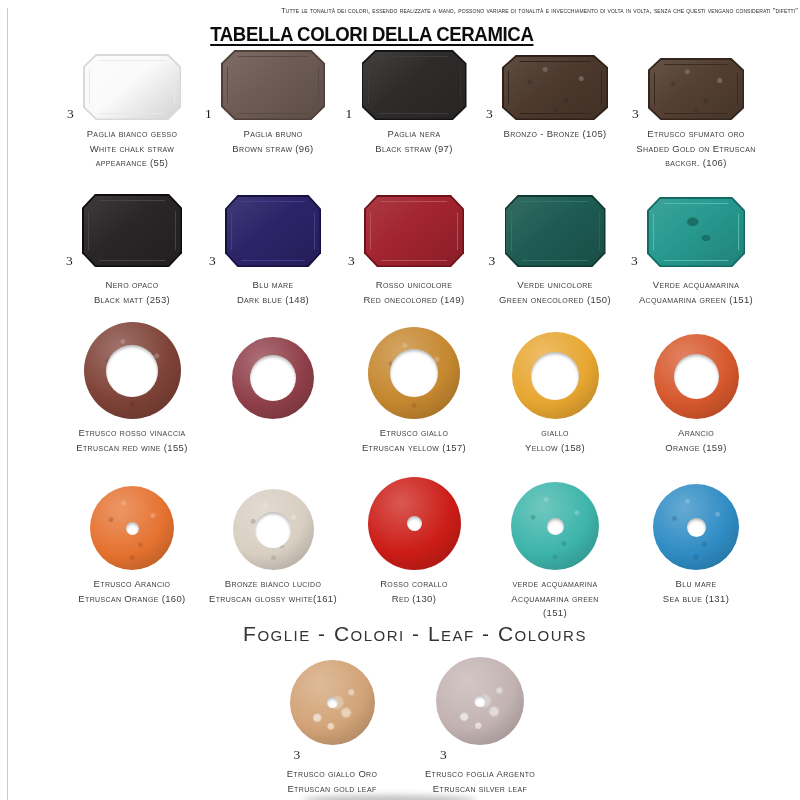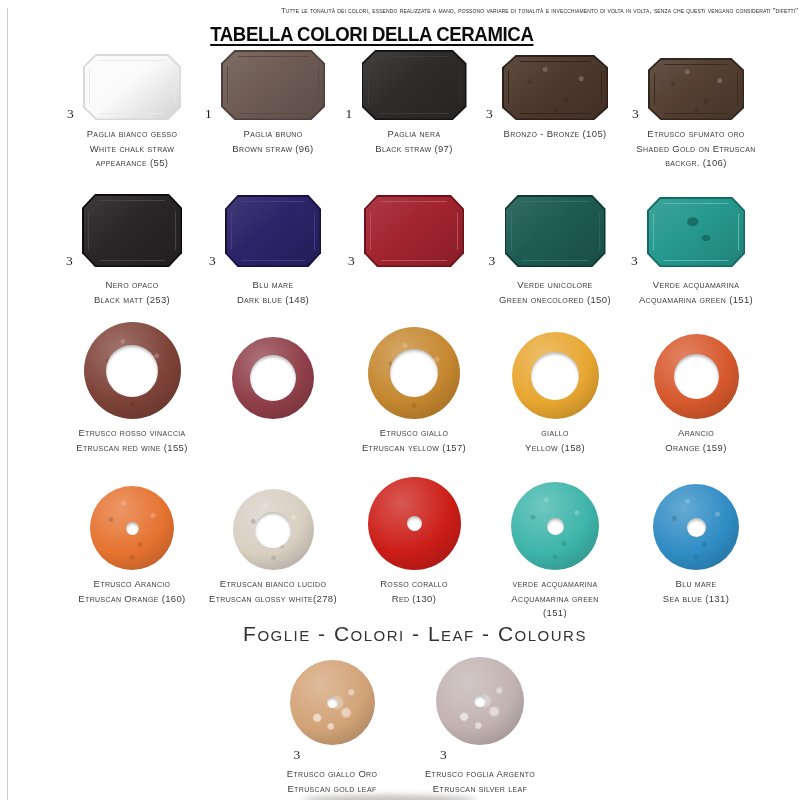--- a/index.html
+++ b/index.html
@@ -164,20 +164,24 @@
       </div>
     </div>
     <div class="cell">
       <div class="shape-wrap">
         <div class="tile" style="width: 100px; height: 72px; background: rgb(109, 18, 27);">
           <div class="tile-face" style="background: linear-gradient(140deg, rgb(171, 58, 69) 0%, rgb(162, 36, 48) 45%, rgb(136, 30, 40) 100%);"></div>
           <div class="tile-line" style="border-color: rgb(184, 81, 90);"></div>
         </div>
         <span class="qty">3</span>
       </div>
+      <div class="label">
+        <div>Rosso unicolore</div>
+        <div>Red onecolored (149)</div>
+      </div>
     </div>
     <div class="cell">
       <div class="shape-wrap">
         <div class="tile" style="width: 101px; height: 72px; background: rgb(14, 56, 50);">
           <div class="tile-face" style="background: linear-gradient(140deg, rgb(53, 108, 100) 0%, rgb(30, 92, 83) 45%, rgb(25, 77, 70) 100%);"></div>
           <div class="tile-line" style="border-color: rgb(51, 116, 105);"></div>
         </div>
         <span class="qty">3</span>
       </div>
       <div class="label">
@@ -264,22 +268,22 @@
         <div>Etruscan Orange (160)</div>
       </div>
     </div>
     <div class="cell">
       <div class="shape-wrap">
         <div class="round" style="width: 81px; height: 81px; background: radial-gradient(circle at 25% 40%, rgba(0, 0, 0, 0.15) 0px, rgba(0, 0, 0, 0.15) 2px, transparent 3px), radial-gradient(circle at 60% 70%, rgba(0, 0, 0, 0.12) 0px, rgba(0, 0, 0, 0.12) 2px, transparent 3px), radial-gradient(circle at 75% 35%, rgba(255, 255, 255, 0.22) 0px, rgba(255, 255, 255, 0.22) 2px, transparent 3px), radial-gradient(circle at 40% 20%, rgba(255, 255, 255, 0.18) 0px, rgba(255, 255, 255, 0.18) 2px, transparent 3px), radial-gradient(circle at 50% 85%, rgba(0, 0, 0, 0.1) 0px, rgba(0, 0, 0, 0.1) 2px, transparent 3px), radial-gradient(circle at 36% 28%, rgb(226, 219, 210) 0%, rgb(216, 207, 194) 55%, rgb(160, 153, 144) 100%);">
           <div class="hole" style="width: 36px; height: 36px;"></div>
         </div>
       </div>
       <div class="label">
-        <div>Etruscan bianco lucido</div>
-        <div>Etruscan glossy white(278)</div>
+        <div>Bronze bianco lucido</div>
+        <div>Etruscan glossy white(161)</div>
       </div>
     </div>
     <div class="cell">
       <div class="shape-wrap">
         <div class="round" style="width: 93px; height: 93px; background: radial-gradient(circle at 36% 28%, rgb(217, 88, 83) 0%, rgb(204, 29, 23) 55%, rgb(151, 21, 17) 100%);">
           <div class="hole" style="width: 15px; height: 15px;"></div>
         </div>
       </div>
       <div class="label">
         <div>Rosso corallo</div>

